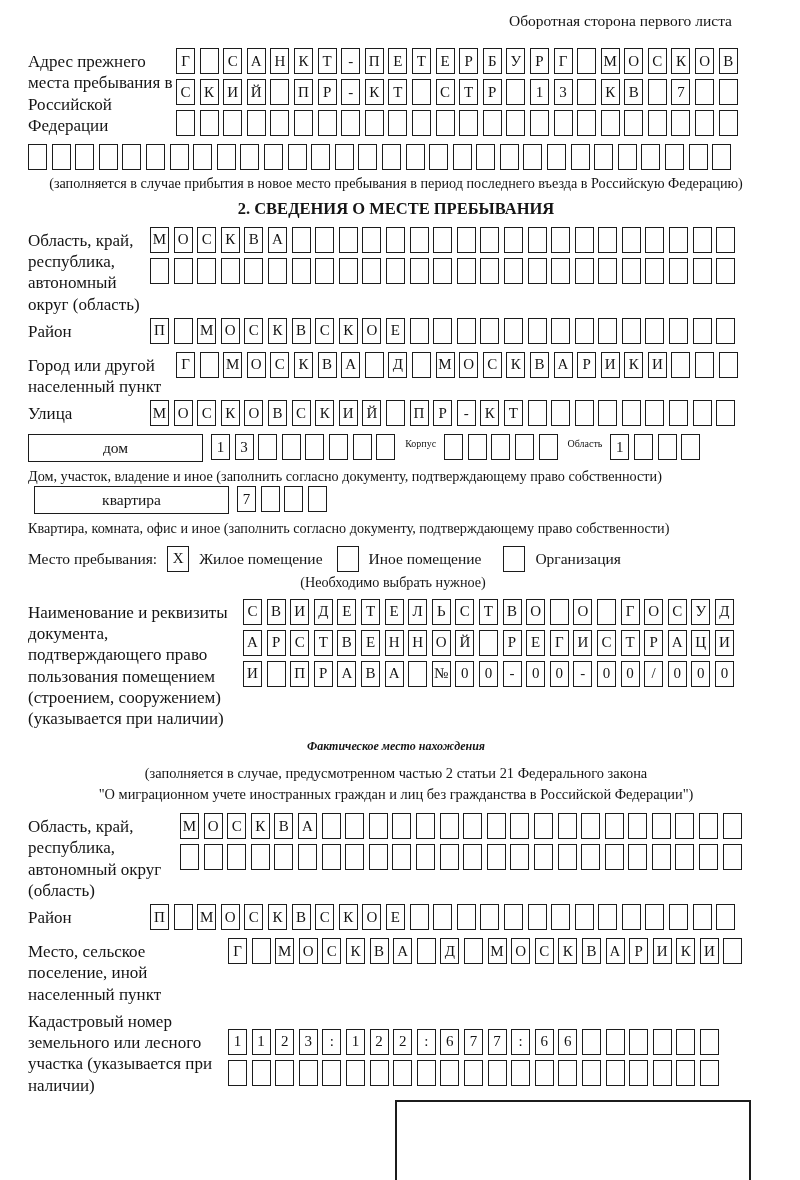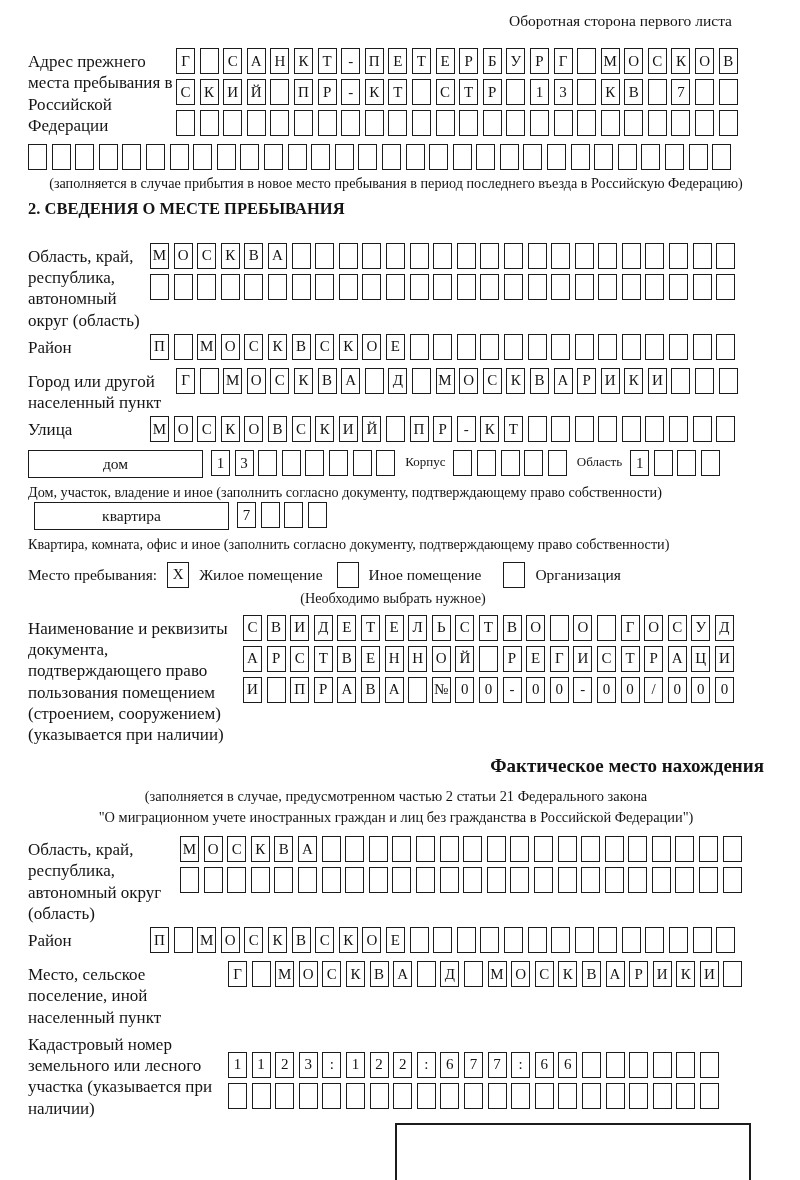--- a/index.html
+++ b/index.html
@@ -20,38 +20,38 @@
     width:19px; min-width:19px; height:26px;
     border:1.6px solid #1c1c1c;
     font-size:15px; line-height:1;
     display:flex; align-items:center; justify-content:center;
     background:#fff;
   }
   .full-row { margin-top:1px; }
 
   .caption { font-size:14.2px; line-height:1.25; }
   .caption.center { text-align:center; }
-  .section-title { text-align:left; font-weight:bold; font-size:16.5px; margin:6px 0 24px 0; }
+  .section-title { text-align:center; font-weight:bold; font-size:16.5px; margin:6px 0 8px 0; }
 
   .wide-box { border:1.6px solid #1c1c1c; height:28px; display:flex; align-items:center;
               justify-content:center; font-size:15.5px; background:#fff; margin-right:8px; }
   .house-box { width:175px; }
   .apt-box { width:195px; margin-left:6px; }
-  .inline-label { font-size:13px; padding:4px 8px 0 10px; white-space:nowrap; }
+  .inline-label { font-size:10px; padding:4px 8px 0 10px; white-space:nowrap; }
 
   .stay-row { display:flex; align-items:center; margin:8px 0 2px 0; font-size:15.5px; }
   .checkbox { width:22px; min-width:22px; height:26px; border:1.6px solid #1c1c1c;
               display:flex; align-items:center; justify-content:center; font-size:15px; margin:0 10px 0 10px; background:#fff; }
   .stay-opt-label { white-space:nowrap; }
   .gap-a { margin-left:14px; } .gap-b { margin-left:22px; }
   .stay-note { width:430px; margin-left:150px; text-align:center; font-size:14.2px; margin-bottom:8px; }
 
   .doc-row { margin-top:4px; }
 
-  .fact-title { text-align:right; font-weight:bold; font-size:19px; margin:10px 0 9px 0; }
+  .fact-title { text-align:center; font-weight:bold; font-size:12px; margin:10px 0 9px 0;font-style:italic; }
   .fact-note { text-align:center; font-size:14.4px; line-height:1.45; margin-bottom:8px; }
 
   .cad-cells-offset { margin-top:21px; }
 
   .stamp-box { margin-left:367px; margin-top:4px; width:356px; height:175px; border:2px solid #1c1c1c; background:#fff; }
 </style>
 </head>
 <body>
 
 <div class="page">

